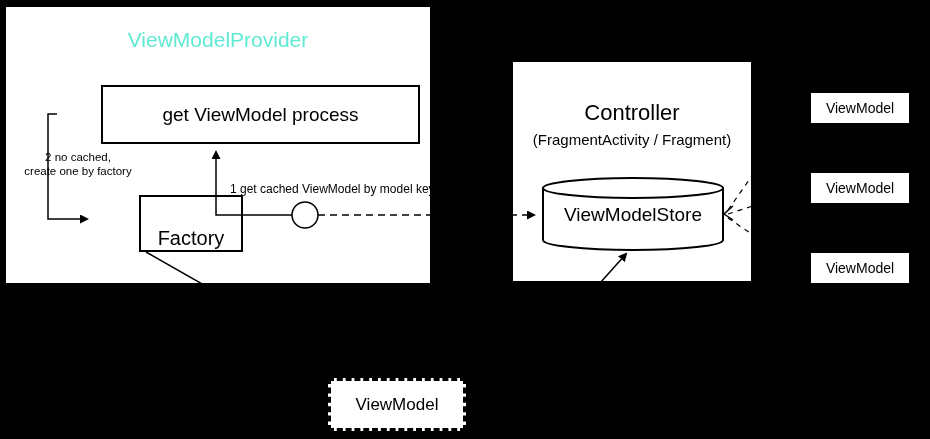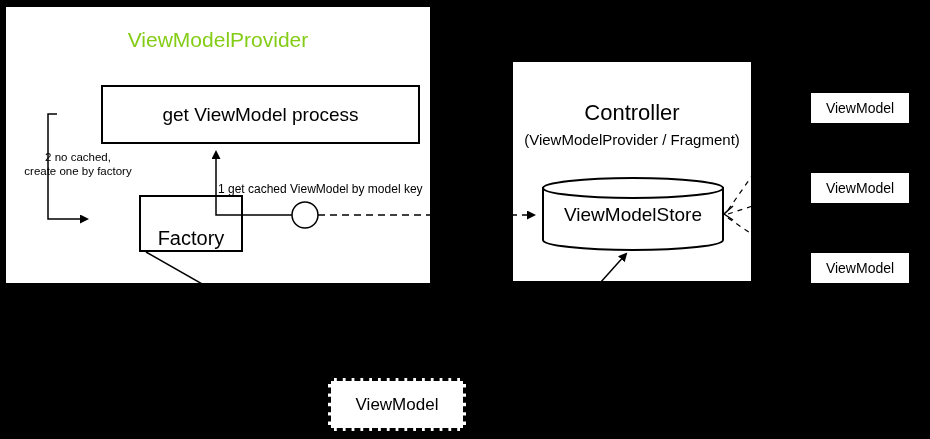--- a/index.html
+++ b/index.html
@@ -23,31 +23,31 @@
     border: 2px solid #000;
     display: flex;
     align-items: center;
     justify-content: center;
     text-align: center;
     margin-left: 44px;
   }
   .provider-box { left: 6px; top: 7px; width: 424px; height: 276px; }
   .provider-title {
     position: absolute; left: 6px; top: 28px; width: 424px;
-    text-align: center; font-size: 21px; color: #84cc16;
+    text-align: center; font-size: 21px; color: #5eead4;
   }
   .process-box { left: 57px; top: 85px; width: 319px; height: 59px; font-size: 19px; }
   .factory-box { left: 95px; top: 195px; width: 104px; height: 57px; font-size: 20px; align-items: flex-end; }
   .label-no-cache {
     position: absolute; left: 14px; top: 150px; width: 128px;
     font-size: 11.5px; line-height: 1.25; text-align: center; color: #000;
   }
   .label-get-cached {
     position: absolute; left: 218px; top: 182px;
-    font-size: 12px; white-space: nowrap; color: #000;
+    font-size: 12px; white-space: nowrap; color: #000; padding-left: 12px;
   }
   .controller-box { left: 513px; top: 62px; width: 238px; height: 219px; }
   .controller-title {
     position: absolute; left: 513px; top: 100px; width: 238px;
     text-align: center; font-size: 22px; color: #000;
   }
   .controller-subtitle {
     position: absolute; left: 513px; top: 131px; width: 238px;
     text-align: center; font-size: 15px; color: #000;
   }
@@ -92,21 +92,21 @@
   </div>
 
   <div class="label-get-cached">1 get cached ViewModel by model key</div>
 
   <div class="node factory-box">
     <span>Factory</span>
   </div>
 
   <div class="surface controller-box"></div>
   <div class="controller-title">Controller</div>
-  <div class="controller-subtitle">(ViewModelProvider / Fragment)</div>
+  <div class="controller-subtitle">(FragmentActivity / Fragment)</div>
 
   <div class="vm-box vm-1">
     <span>ViewModel</span>
   </div>
   <div class="vm-box vm-2">
     <span>ViewModel</span>
   </div>
   <div class="vm-box vm-3">
     <span>ViewModel</span>
   </div>

